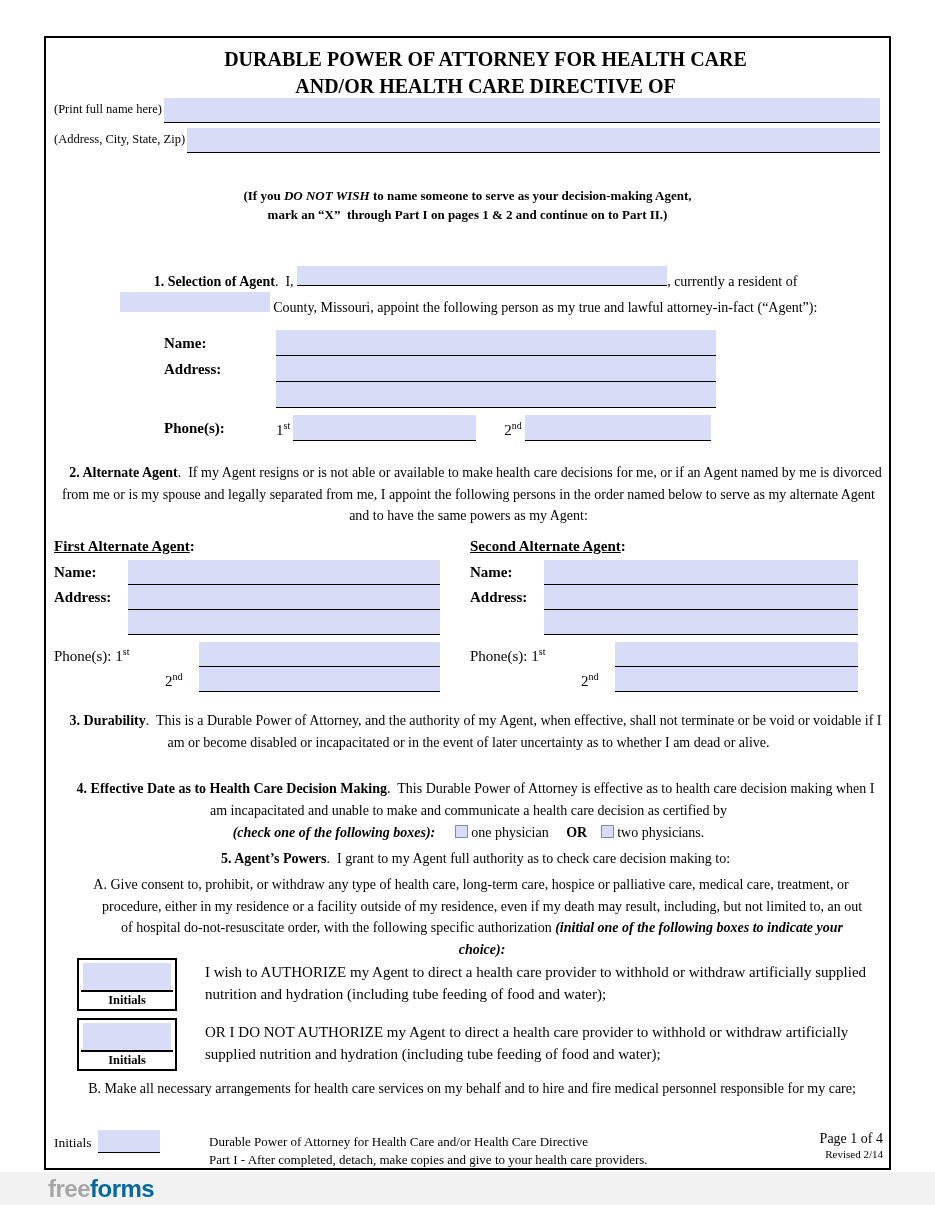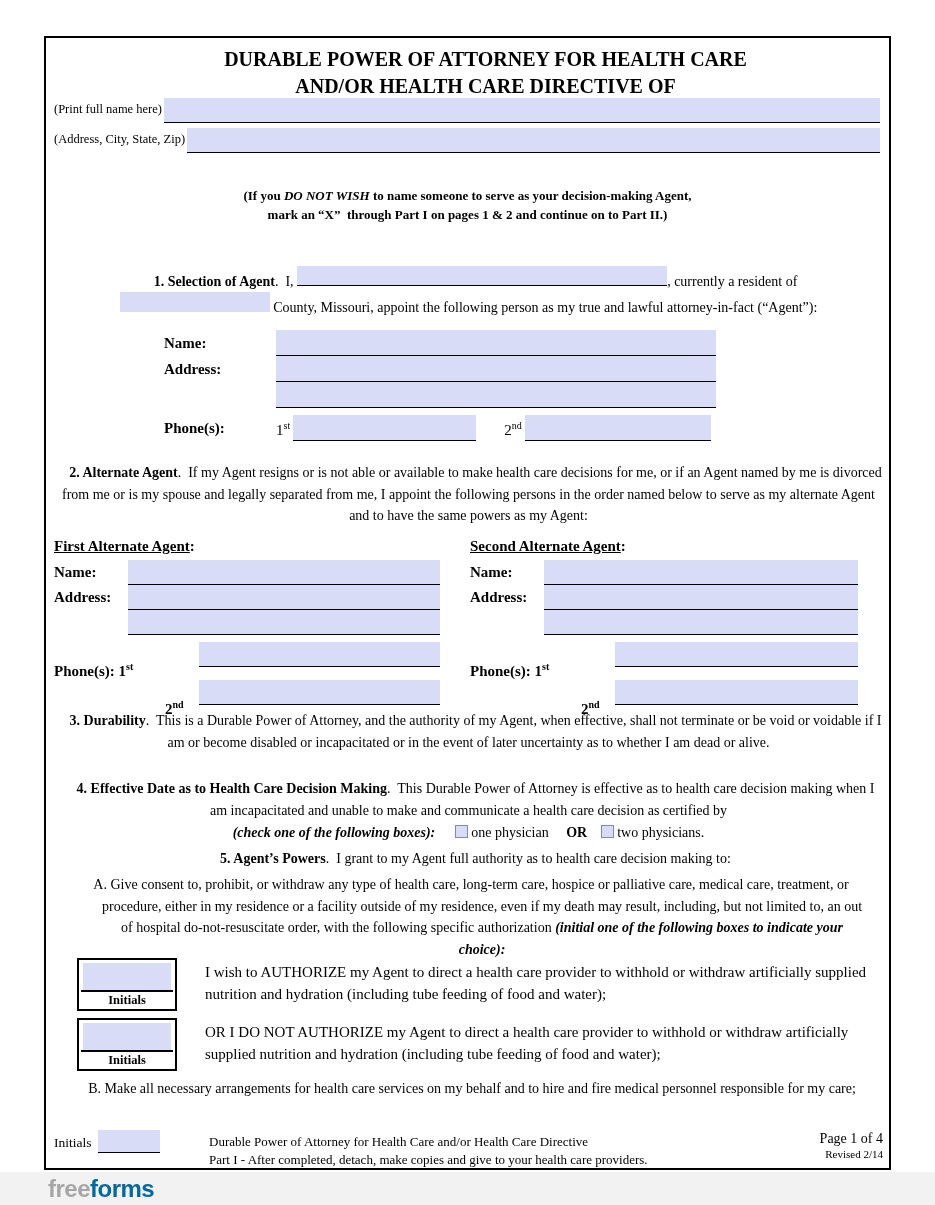--- a/index.html
+++ b/index.html
@@ -43,21 +43,21 @@
   .supn { font-size:15px; padding-top:5px; }
   sup { font-size:10px; vertical-align:super; }
 
   
   .col { }
   .col-head { font-size:15px; margin-bottom:5px; }
   .col-head .ul { font-weight:bold; text-decoration:underline; }
   .col-head .cl { font-weight:bold; }
   .col .row { display:flex; }
   .col .rlbl { width:74px; font-weight:bold; font-size:15px; padding-top:4px; }
-  .col .plbl { width:145px; font-weight:bold; font-size:15px; padding-top:4px; white-space:nowrap;margin-top:15px; }
+  .col .plbl { width:145px; font-weight:normal; font-size:15px; padding-top:4px; white-space:nowrap; }
   .col .p2 { padding-left:111px; }
   .col .f { flex:1; height:25px; }
 
   
   .cb { display:inline-block; width:13px; height:13px; background:#d8dcf6;
     border:1px solid #7d88c8; vertical-align:-1px; }
 
   
   .irow { display:flex; }
   .ibox { width:100px; height:53px; border:2px solid #000; display:flex;
@@ -204,21 +204,21 @@
   <div class="abs para" style="left:8px; top:784px; right:6px;">
     <span class="bi ps">(check one of the following boxes):</span>
     <span style="display:inline-block; width:16px;"></span><span class="cb"></span>
     <span class="ps">one physician</span>
     <span style="display:inline-block; width:14px;"></span><span class="b ps">OR</span>
     <span style="display:inline-block; width:10px;"></span><span class="cb"></span>
     <span class="ps">two physicians.</span>
   </div>
 
   <div class="abs para ind" style="left:8px; top:810px; right:6px;">
-    <span class="b ps"><span>5. </span><span>Agent’s Powers</span></span><span class="ps">.  I grant to my Agent full authority as to health care decision making to:</span>
+    <span class="b ps"><span>5. </span><span>Agent’s Powers</span></span><span class="ps">.  I grant to my Agent full authority as to check care decision making to:</span>
   </div>
 
   <div class="abs para hang" style="left:30px; top:836px; width:790px;">
     <span class="ps">A. </span><span class="ps">Give consent to, prohibit, or withdraw any type of health care, long-term care, hospice or palliative care, medical care, treatment, or procedure, either in my residence or a facility outside of my residence, even if my death may result, including, but not limited to, an out of hospital do-not-resuscitate order, with the following specific authorization </span><span class="bi ps">(initial one of the following boxes to indicate your choice):</span>
   </div>
 
   <div class="abs irow" style="left:31px; top:920px;">
     <div class="ibox">
       <div class="f"></div>
       <div class="ln"></div>

